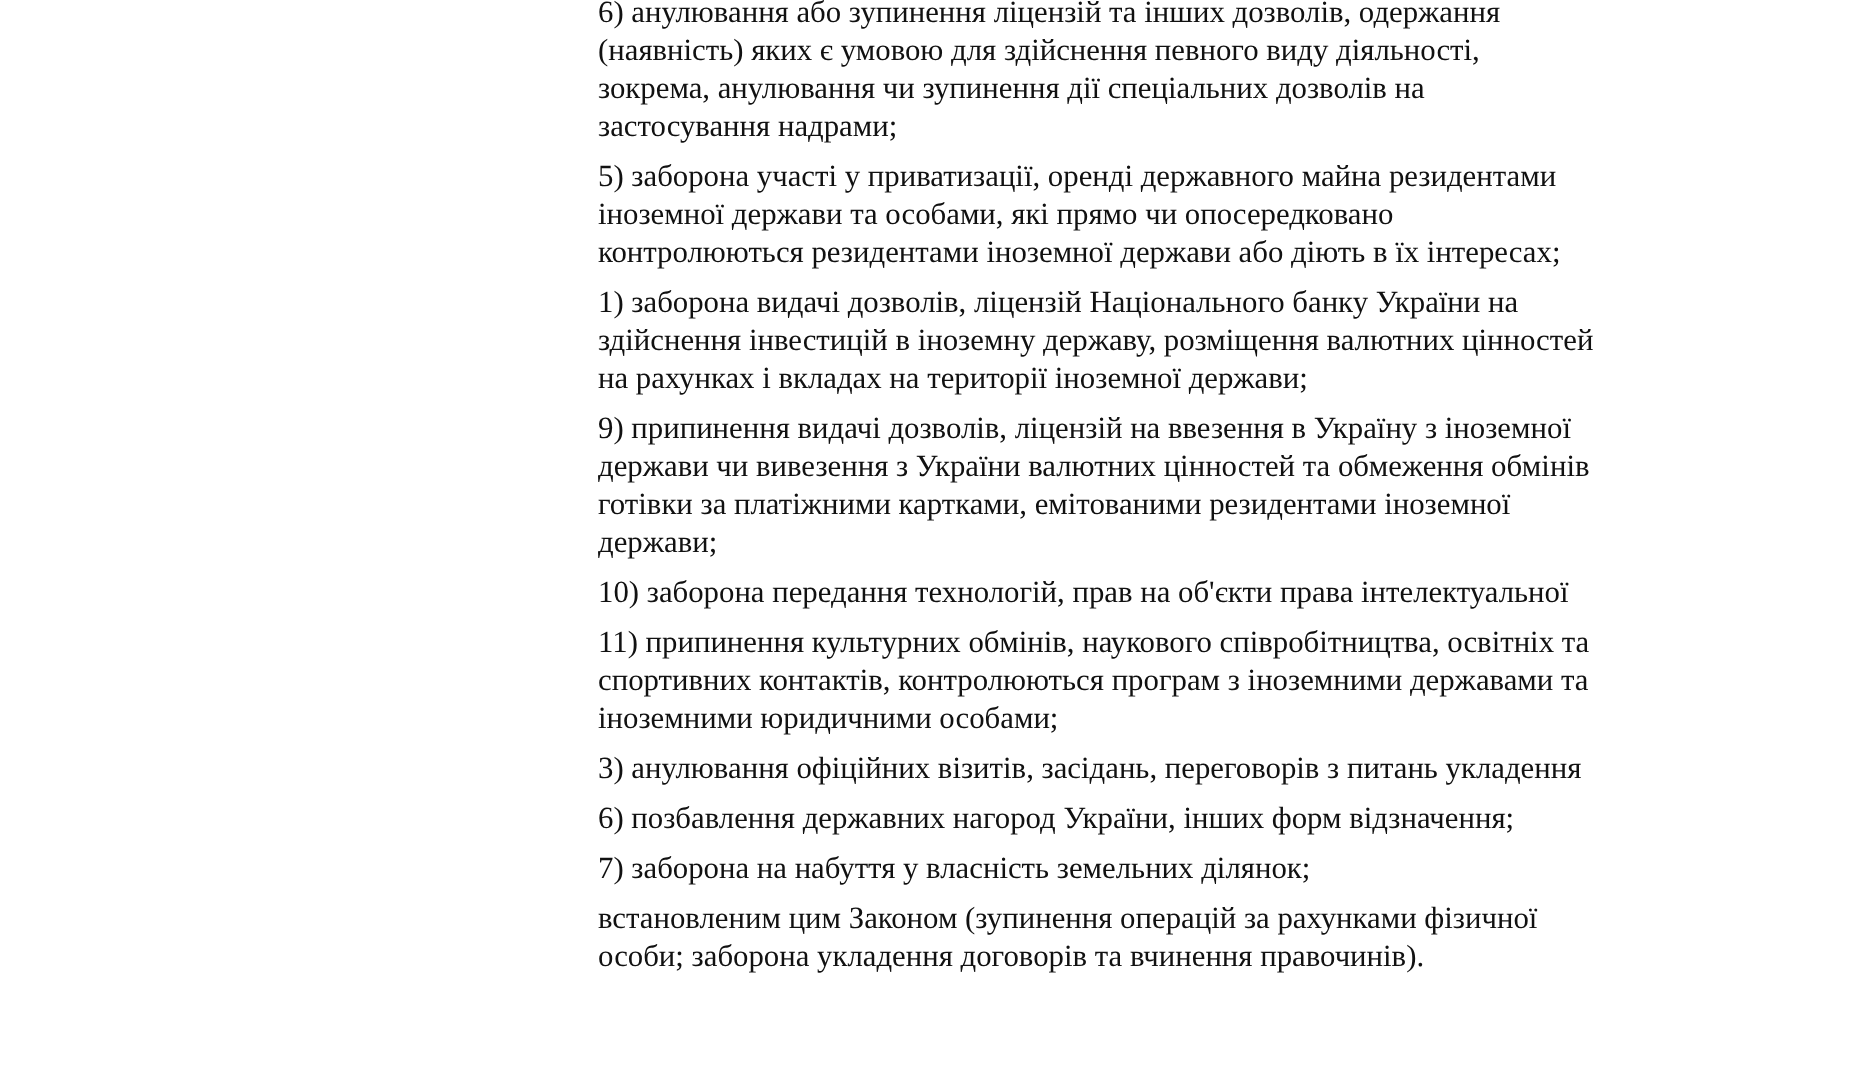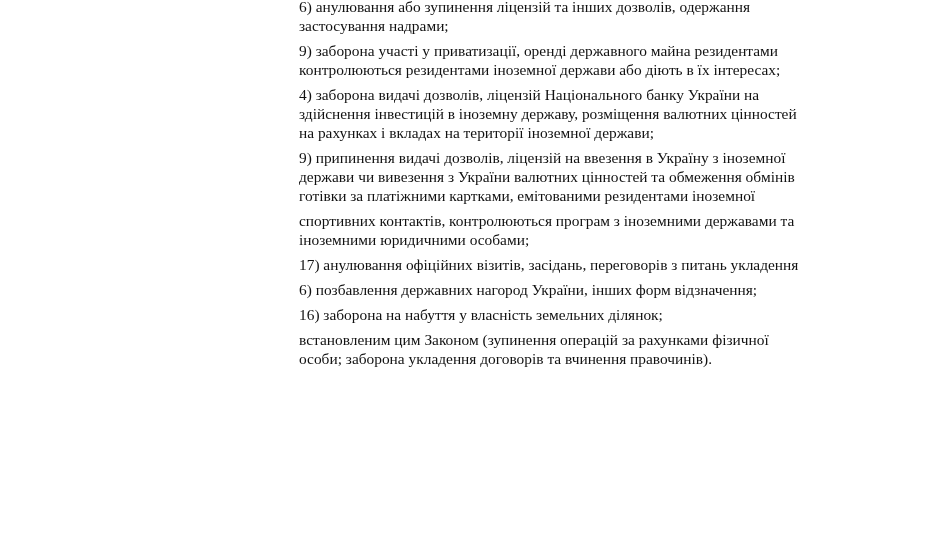--- a/index.html
+++ b/index.html
@@ -32,48 +32,54 @@
     display: block;
     white-space: nowrap;
   }
 </style>
 </head>
 <body>
 
 <div class="doc">
   <p>
     <span class="line">6) анулювання або зупинення ліцензій та інших дозволів, одержання</span>
+    <span class="line">(наявність) яких є умовою для здійснення певного виду діяльності,</span>
+    <span class="line">зокрема, анулювання чи зупинення дії спеціальних дозволів на</span>
     <span class="line">застосування надрами;</span>
   </p>
   <p>
-    <span class="line">9) заборона участі у приватизації, оренді державного майна резидентами</span>
+    <span class="line">5) заборона участі у приватизації, оренді державного майна резидентами</span>
+    <span class="line">іноземної держави та особами, які прямо чи опосередковано</span>
     <span class="line">контролюються резидентами іноземної держави або діють в їх інтересах;</span>
   </p>
   <p>
-    <span class="line">4) заборона видачі дозволів, ліцензій Національного банку України на</span>
+    <span class="line">1) заборона видачі дозволів, ліцензій Національного банку України на</span>
     <span class="line">здійснення інвестицій в іноземну державу, розміщення валютних цінностей</span>
     <span class="line">на рахунках і вкладах  на території іноземної  держави;</span>
   </p>
   <p>
     <span class="line">9) припинення видачі дозволів, ліцензій на ввезення в Україну з іноземної</span>
     <span class="line">держави чи вивезення з України валютних цінностей та обмеження обмінів</span>
     <span class="line">готівки за платіжними картками, емітованими резидентами іноземної</span>
+    <span class="line">держави;</span>
   </p>
   <p>
+    <span class="line">10) заборона передання технологій, прав на об'єкти права інтелектуальної</span>
   </p>
   <p>
+    <span class="line">11) припинення культурних обмінів, наукового співробітництва, освітніх та</span>
     <span class="line">спортивних контактів, контролюються програм з іноземними державами та</span>
     <span class="line">іноземними юридичними особами;</span>
   </p>
   <p>
-    <span class="line">17) анулювання офіційних візитів, засідань, переговорів з питань укладення</span>
+    <span class="line">3) анулювання офіційних візитів, засідань, переговорів з питань укладення</span>
   </p>
   <p>
     <span class="line">6) позбавлення державних нагород України, інших форм відзначення;</span>
   </p>
   <p>
-    <span class="line">16) заборона на набуття у власність земельних ділянок;</span>
+    <span class="line">7) заборона на набуття у власність земельних ділянок;</span>
   </p>
   <p>
     <span class="line">встановленим цим Законом (зупинення операцій за рахунками фізичної</span>
     <span class="line">особи; заборона укладення договорів та вчинення правочинів).</span>
   </p>
 </div>
 
 </body></html>

